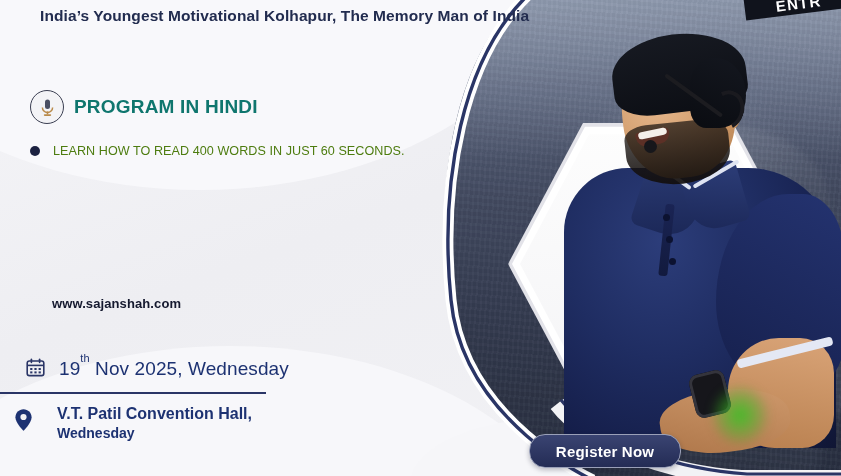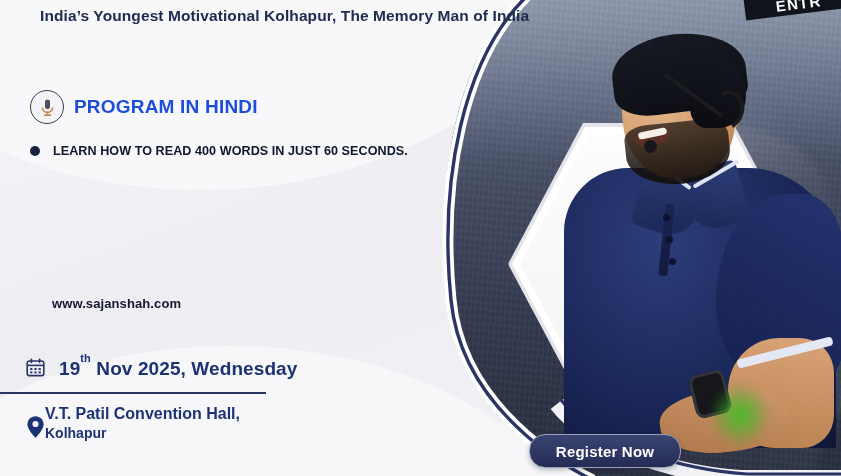--- a/index.html
+++ b/index.html
@@ -241,21 +241,21 @@
     width: 32px; height: 32px;
     border-radius: 50%;
     border: 1.6px solid #3b3f52;
     display: flex; align-items: center; justify-content: center;
     background: #f3f3f6;
     flex: none;
   }
   .program-label {
     font-size: 19px;
     font-weight: 700;
-    color: #1d4ed8;
+    color: #0f766e;
     letter-spacing: .2px;
   }
 
   
   .bullets {
     position: absolute;
     left: 30px;
     top: 142px;
     width: 455px;
   }
@@ -267,22 +267,22 @@
   }
   .dot {
     width: 10px; height: 10px;
     border-radius: 50%;
     background: #1b2140;
     margin-top: 4px;
     flex: none;
   }
   .bullet-text {
     font-size: 12.6px;
-    font-weight: 700;
-    color: #0f172a;
+    font-weight: 400;
+    color: #4d7c0f;
     line-height: 1.44;
     letter-spacing: .05px;
   }
 
   
   .website {
     position: absolute;
     left: 52px;
     top: 296px;
     font-size: 13px;
@@ -295,42 +295,42 @@
   .date-row {
     position: absolute;
     left: 26px;
     top: 358px;
     display: flex;
     align-items: center;
     gap: 14px;
   }
   .date-text {
     font-size: 19px;
-    font-weight: 700;
+    font-weight: 400;
     color: #1d3272;
     letter-spacing: .1px;
   }
   .date-text sup { font-size: 11px; top: -.55em; position: relative; }
 
   .divider {
     position: absolute;
     left: 0;
     top: 392px;
     width: 266px;
     height: 2px;
     background: #2a3566;
   }
 
   .venue-row {
     position: absolute;
-    left: 26px;
+    left: 14px;
     top: 402px;
     display: flex;
-    align-items: flex-end;
-    gap: 0;
+    align-items: center;
+    gap: 24px;
   }
   .venue-lines { padding-top: 1px; }
   .venue-l1 {
     font-size: 16px;
     font-weight: 700;
     color: #1d3272;
     line-height: 1.32;
   }
   .venue-l2, .venue-l3 {
     font-size: 14px;
@@ -491,19 +491,19 @@
 
   <div class="venue-row">
     <span>
       <svg width="19" height="24" viewBox="0 0 19 24">
         <path d="M9.5 1.2 C5 1.2 1.4 4.8 1.4 9.3 C1.4 15 9.5 22.8 9.5 22.8 C9.5 22.8 17.6 15 17.6 9.3 C17.6 4.8 14 1.2 9.5 1.2 Z" fill="#1d3272"></path>
         <circle cx="9.5" cy="9" r="3.1" fill="#f1f1f4"></circle>
       </svg>
     </span>
     <span class="venue-lines">
       <div class="venue-l1">V.T. Patil Convention Hall,</div>
-      <div class="venue-l3">Kolhapur</div>
+      <div class="venue-l3">Wednesday</div>
     </span>
   </div>
 
   <div class="register-btn">Register Now</div>
 
 </div>
 
 </body></html>

